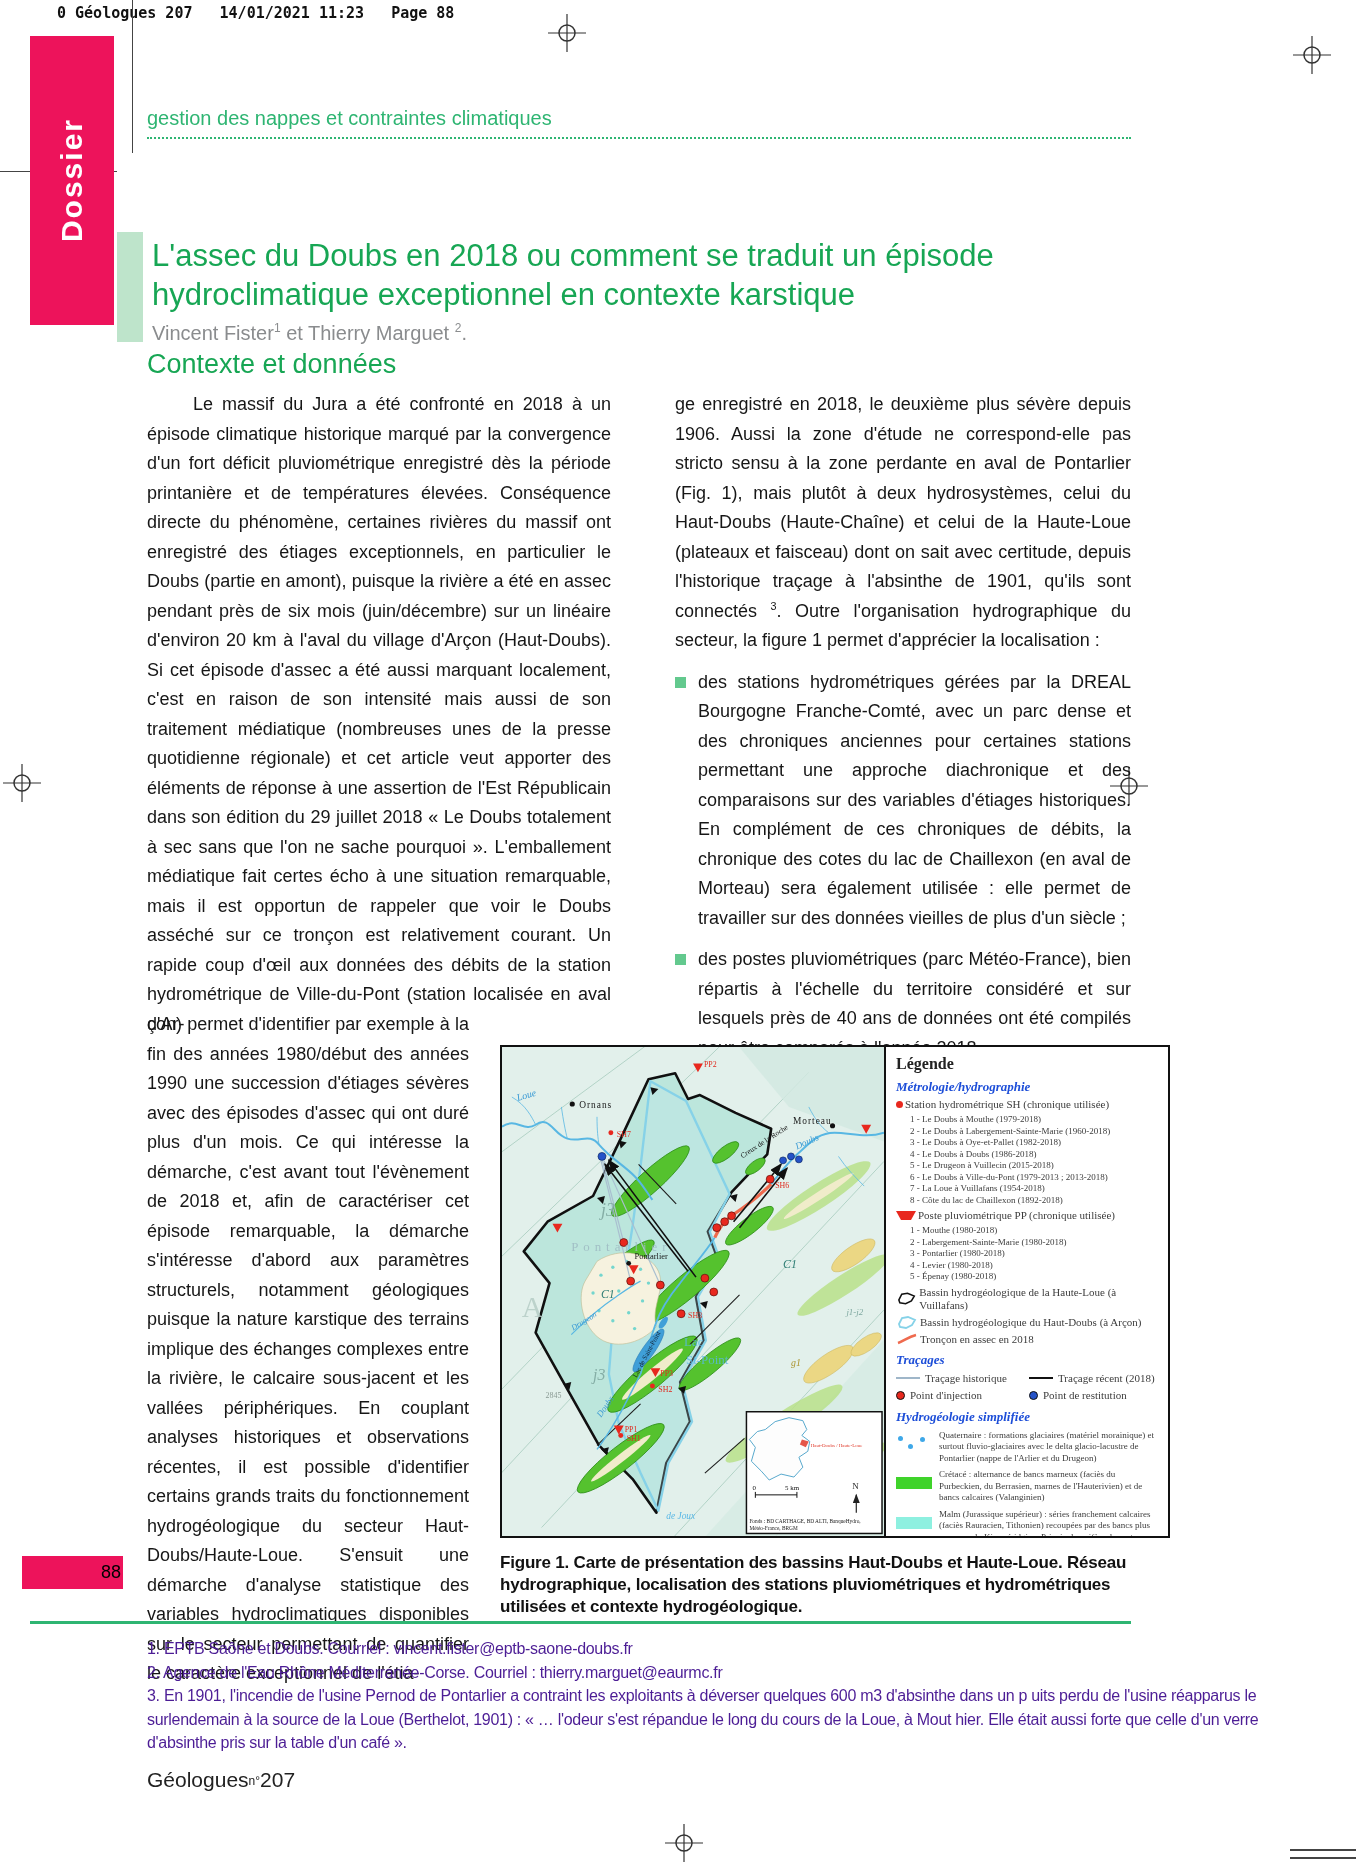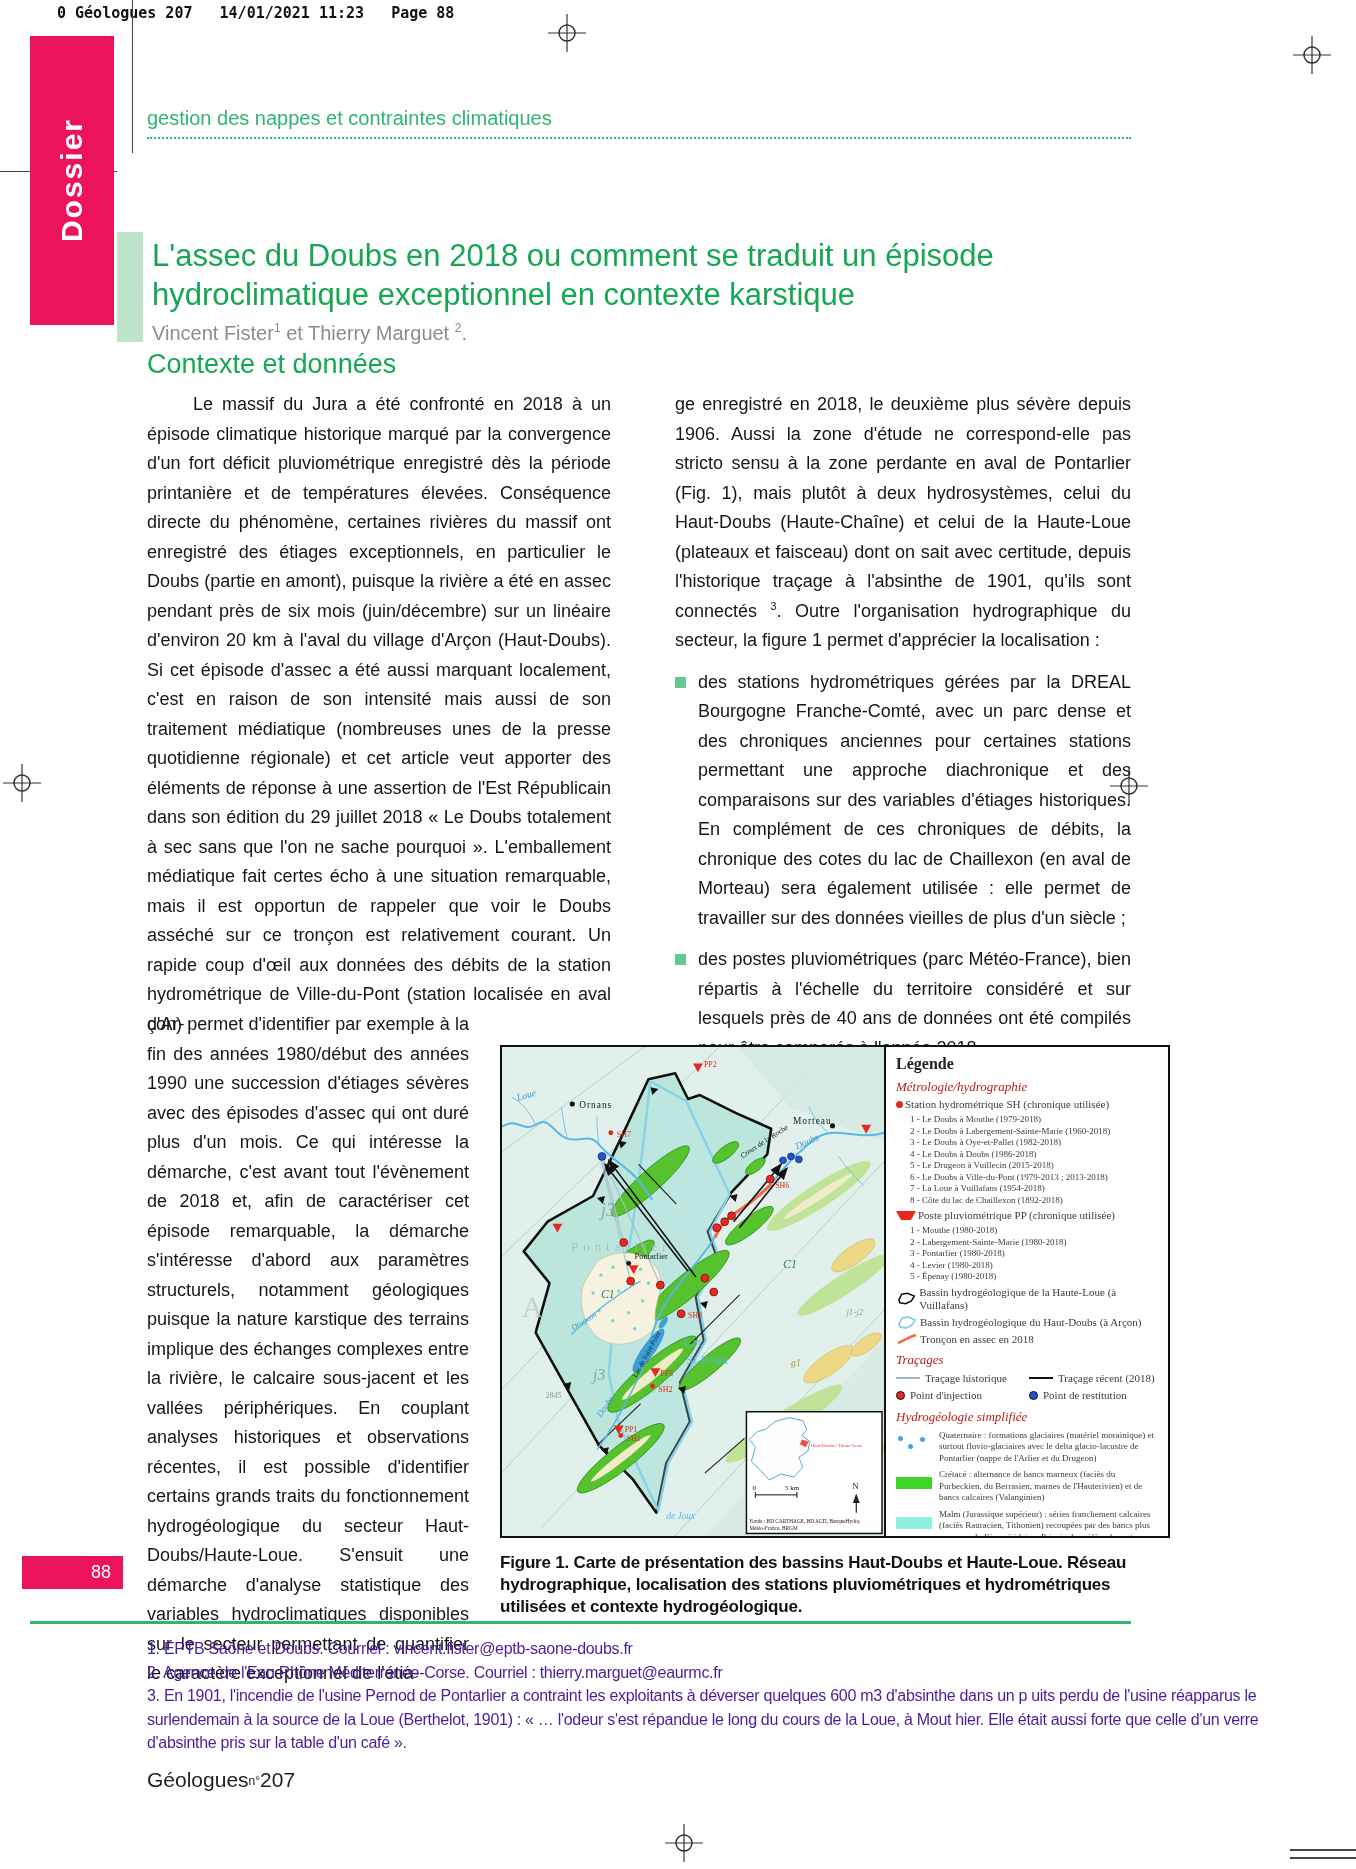--- a/index.html
+++ b/index.html
@@ -37,21 +37,21 @@
   .bullet-item{display:flex;gap:12px;margin-top:12px;}
   .bsq{flex:0 0 11px;height:11px;margin-top:9px;background:#63c98e;}
 
   
   .figure-wrap{position:absolute;left:500px;top:1045px;display:flex;}
   .map-box{width:386px;height:493px;border:2px solid #111;box-sizing:border-box;background:#e2f0eb;}
   .legend-box{width:286px;height:493px;border:2px solid #111;box-sizing:border-box;background:#fff;
               margin-left:-2px;padding:8px 10px;overflow:hidden;
               font-family:"Liberation Serif",serif;color:#3c3c3c;}
   .lg-title{font-size:16px;font-weight:bold;color:#222;margin-bottom:4px;}
-  .lg-sec{font-size:13px;font-weight:normal;font-style:italic;color:#b91c1c;margin:6px 0 3px;}
+  .lg-sec{font-size:13px;font-weight:bold;font-style:italic;color:#1d4ed8;margin:6px 0 3px;}
   .lg-row{display:flex;align-items:center;gap:2px;font-size:11px;line-height:13px;margin:3px 0;}
   .lg-items{font-size:9px;line-height:11.5px;margin-left:14px;}
   .ic-dot-red{flex:0 0 7px;width:7px;height:7px;border-radius:50%;background:#e8281e;}
   .ic-tri-red{flex:0 0 10px;width:0;height:0;border-left:5px solid transparent;
               border-right:5px solid transparent;border-top:9px solid #e8281e;}
   .lg-grid{display:grid;grid-template-columns:1fr 1fr;gap:2px 4px;font-size:11px;line-height:15px;}
   .lg-cell{display:flex;align-items:center;gap:5px;}
   .ln{width:24px;height:2px;}
   .ln-gray{background:#9fb6c9;}
   .ln-black{background:#111;}
@@ -67,22 +67,22 @@
   .sw-dots i:nth-child(1){left:2px;top:0;}
   .sw-dots i:nth-child(2){left:12px;top:8px;}
   .sw-dots i:nth-child(3){left:24px;top:1px;}
 
   .figure-caption{position:absolute;left:500px;top:1552px;width:676px;
                   font-size:17px;line-height:22px;font-weight:bold;color:#111;
                   letter-spacing:-0.2px;}
 
   
   .page-badge{position:absolute;left:22px;top:1556px;width:101px;height:33px;background:#ed135b;
-              color:#ffffff;font-size:18px;display:flex;align-items:center;justify-content:flex-end;
-              padding-right:12px;box-sizing:border-box;}
+              color:#000000;font-size:18px;display:flex;align-items:center;justify-content:flex-end;
+              padding-right:2px;box-sizing:border-box;}
   .green-rule{position:absolute;left:30px;top:1621px;width:1101px;height:3px;background:#2eb572;}
   .footnotes{position:absolute;left:147px;top:1637px;width:1185px;font-size:16px;
              line-height:23.5px;letter-spacing:-0.3px;color:#4c1d95;}
   .footer-journal{position:absolute;left:147px;top:1768px;font-size:21px;color:#222;}
   .footer-journal .no{font-size:12px;vertical-align:2px;}
 
   svg text{font-family:"Liberation Serif",serif;}
 </style>
 </head>
 <body>

